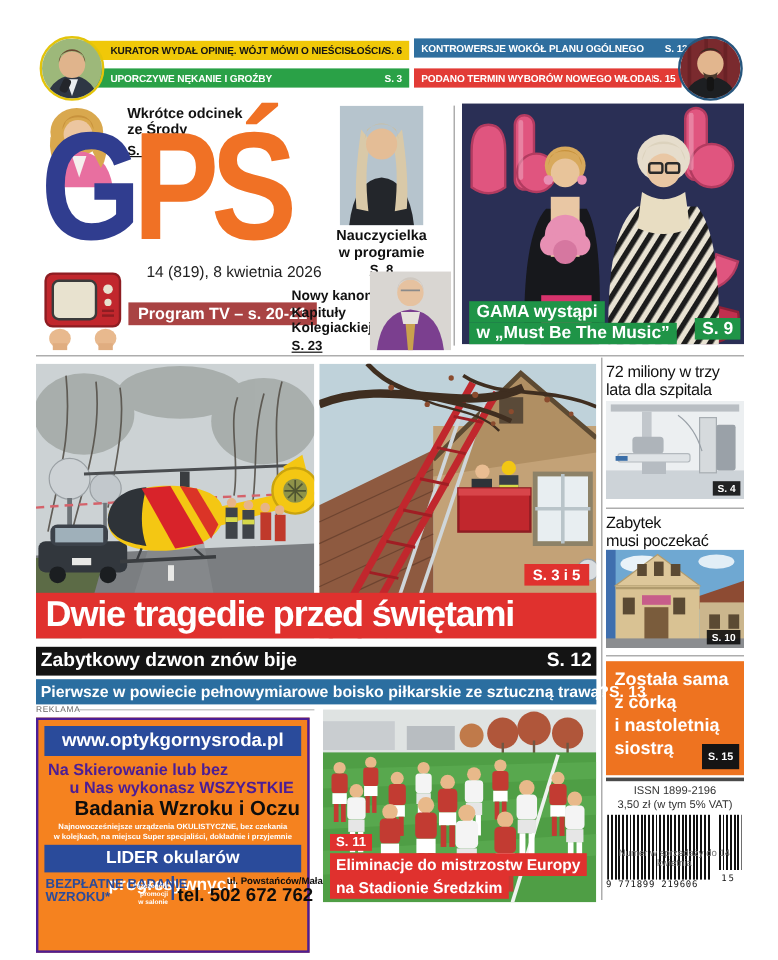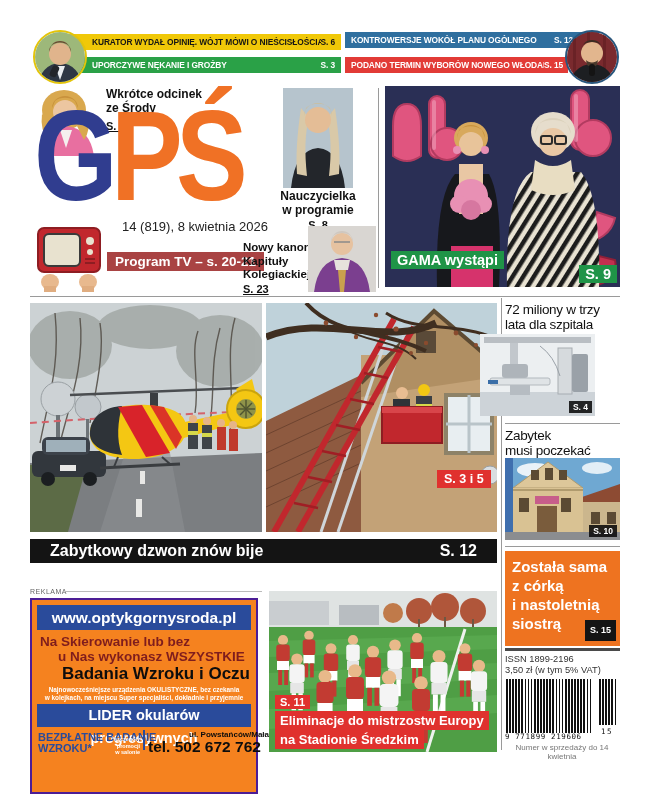--- a/index.html
+++ b/index.html
@@ -27,40 +27,40 @@
   .vline{position:absolute;width:1px;background:#9a9a9a;}
   
   .headline-band{position:absolute;left:30px;top:494px;width:467px;height:38px;background:var(--c-headline);
                  color:#fff;font-weight:bold;font-size:30px;letter-spacing:-1px;line-height:38px;padding-left:8px;
                  box-sizing:border-box;white-space:nowrap;}
   .tag-red{position:absolute;background:var(--c-tagred);color:#fff;font-weight:bold;font-size:12.5px;padding:2px 7px;}
   .ptag{position:absolute;right:3px;bottom:3px;background:rgba(10,10,10,.88);color:#fff;font-weight:bold;
         font-size:8.5px;padding:1px 4px;}
   
   .strip{position:absolute;left:30px;width:467px;display:flex;align-items:center;justify-content:space-between;
-         font-weight:bold;color:#fff;box-sizing:border-box;padding:0 20px;white-space:nowrap;}
+         font-weight:bold;color:#fff;box-sizing:border-box;padding:0 4px;white-space:nowrap;}
   .strip-black{top:539px;height:24px;background:var(--c-blackbar);font-size:16px;}
   .strip-blue{top:566px;height:21px;background:var(--c-barblue);font-size:13.2px;}
   
   .rc-title{position:absolute;left:505px;width:116px;font-weight:normal;font-size:13.5px;line-height:15px;letter-spacing:-0.3px;}
   .photo{position:absolute;overflow:hidden;}
   .photo svg{display:block;}
   .obox{position:absolute;left:505px;top:551px;width:115px;height:95px;background:var(--c-boxorange);
         color:#fff;font-weight:bold;font-size:15px;line-height:19px;padding:6px 0 0 7px;box-sizing:border-box;}
   .obox .btag{position:absolute;right:4px;bottom:5px;background:#141414;color:#fff;font-size:9px;padding:1px 5px;}
-  .issnline{position:absolute;left:505px;width:115px;text-align:left;font-size:9.3px;color:#333;}
+  .issnline{position:absolute;left:505px;width:115px;text-align:center;font-size:9.3px;color:#333;}
   .barcode{position:absolute;background:repeating-linear-gradient(90deg,#111 0 1.6px,#fff 1.6px 3.1px);}
   .bdig{position:absolute;font-family:"DejaVu Sans Mono",monospace;font-size:7.5px;letter-spacing:1.5px;color:#111;white-space:nowrap;}
   .note{position:absolute;left:500px;width:124px;text-align:center;font-size:8px;color:#777;}
   
   .reklama{position:absolute;left:30px;top:588px;font-size:7px;color:#666;letter-spacing:0.5px;}
   .adbox{position:absolute;left:30px;top:598px;width:228px;height:196px;background:var(--c-adorange);
          border:2px solid #4c1d95;box-sizing:border-box;}
   .adbar{position:absolute;left:5px;right:5px;background:var(--c-adblue);color:#fff;font-weight:bold;text-align:center;}
-  .adnavy{position:absolute;font-weight:bold;color:#7f1d1d;white-space:nowrap;}
+  .adnavy{position:absolute;font-weight:bold;color:#4c1d95;white-space:nowrap;}
   .adsmall{position:absolute;left:5px;right:5px;color:#fff;font-weight:bold;font-size:6.4px;text-align:center;white-space:nowrap;}
   
   .cap-red{display:inline-block;background:var(--c-tagred);color:#fff;font-weight:bold;font-size:13px;
            padding:1px 5px;white-space:nowrap;}
   .gcap{display:inline-block;background:var(--c-capgreen);color:#fff;font-weight:bold;font-size:14.5px;
         padding:1px 6px;white-space:nowrap;}
 </style>
 </head>
 <body>
 
@@ -223,20 +223,21 @@
       <path d="M122,201 Q120,104 146,86 L196,86 Q216,110 214,201 Z" fill="url(#zeb)"></path>
       <ellipse cx="168" cy="46" rx="22" ry="20" fill="#e6ddcc"></ellipse>
       <circle cx="168" cy="56" r="14" fill="#e9c7a4"></circle>
       <path d="M150,48 a18,16 0 0 1 36,0 l-4,-10 a18,11 0 0 0 -28,0 Z" fill="#dcd2bd"></path>
       <rect x="156" y="50" width="11" height="8" rx="2" fill="none" stroke="#2a2a2a" stroke-width="2"></rect>
       <rect x="170" y="50" width="11" height="8" rx="2" fill="none" stroke="#2a2a2a" stroke-width="2"></rect>
       <path d="M150,74 q18,12 36,0 l4,30 q-22,10 -44,0 Z" fill="#e8ddc2"></path>
     </svg>
     <div style="position:absolute;left:6px;top:165px;">
       <span class="gcap">GAMA wystąpi</span><br>
+      <span class="gcap">w „Must Be The Music”</span>
     </div>
     <div class="gcap" style="position:absolute;right:3px;bottom:4px;">S. 9</div>
   </div>
 
   <div class="hline" style="left:30px;top:296px;width:590px;"></div>
 
   <div class="photo" style="left:30px;top:303px;width:232px;height:229px;">
     <svg viewBox="0 0 232 229" width="232" height="229">
       <rect width="232" height="229" fill="#ccd2d4"></rect>
       <g fill="#9aa09c" opacity=".7">
@@ -362,28 +363,29 @@
         <circle cx="160" cy="40" r="2.2"></circle>
           <circle cx="190" cy="30" r="2.4"></circle>
           <circle cx="210" cy="42" r="2"></circle>
         <circle cx="110" cy="12" r="2.2"></circle>
           <circle cx="145" cy="50" r="2"></circle>
       </g>
     </svg>
   </div>
 
   <div class="tag-red" style="left:437px;top:470px;">S. 3 i 5</div>
+  <div class="headline-band">Dwie tragedie przed świętami</div>
 
   <div class="vline" style="left:501px;top:298px;height:452px;"></div>
 
   <div class="rc-title" style="top:302px;">
     <div>72 miliony w trzy</div>
     <div>lata dla szpitala</div>
   </div>
-  <div class="photo" style="left:480px;top:334px;width:115px;height:82px;">
+  <div class="photo" style="left:505px;top:334px;width:115px;height:82px;">
     <svg viewBox="0 0 115 82" width="115" height="82">
       <rect width="115" height="82" fill="#eceff1"></rect>
       <rect y="58" width="115" height="24" fill="#cdd3d8"></rect>
       <rect x="4" y="3" width="107" height="6" fill="#b9bec3"></rect>
       <rect x="30" y="9" width="8" height="26" fill="#c2c7cc"></rect>
       <rect x="22" y="30" width="26" height="14" rx="3" fill="#aeb4ba"></rect>
       <rect x="78" y="14" width="14" height="46" fill="#d6dadd" stroke="#a7adb2"></rect>
       <rect x="92" y="20" width="16" height="38" rx="2" fill="#9aa1a8"></rect>
       <rect x="10" y="44" width="60" height="7" rx="2" fill="#dfe3e6" stroke="#b3b9be"></rect>
       <rect x="30" y="51" width="20" height="10" fill="#b6bcc2"></rect>
@@ -432,25 +434,29 @@
     <div class="btag">S. 15</div>
   </div>
 
   <div class="abs" style="left:505px;top:648px;width:115px;height:3px;background:#4a4a4a;"></div>
   <div class="issnline" style="top:654px;">ISSN 1899-2196</div>
   <div class="issnline" style="top:665px;">3,50 zł (w tym 5% VAT)</div>
   <div class="barcode" style="left:506px;top:679px;width:86px;height:54px;"></div>
   <div class="barcode" style="left:599px;top:679px;width:19px;height:46px;"></div>
   <div class="bdig" style="left:505px;top:732px;letter-spacing:0.6px;">9 771899 219606</div>
   <div class="bdig" style="left:601px;top:727px;">15</div>
-  <div class="note" style="top:743px;">Numer w sprzedaży do 14 kwietnia</div>
+  <div class="note" style="top:706px;">Numer w sprzedaży do 14 kwietnia</div>
 
   <div class="strip strip-black">
     <span>Zabytkowy dzwon znów bije</span>
     <span>S. 12</span>
+  </div>
+  <div class="strip strip-blue">
+    <span>Pierwsze w powiecie pełnowymiarowe boisko piłkarskie ze sztuczną trawą?</span>
+    <span>S. 13</span>
   </div>
 
   <div class="reklama">REKLAMA</div>
   <div class="hline" style="left:66px;top:591px;width:196px;background:#bbb;"></div>
 
   <div class="adbox">
     <div class="adbar" style="top:5px;height:25px;line-height:25px;font-size:15.5px;">www.optykgornysroda.pl</div>
     <div class="adnavy" style="left:8px;top:34px;font-size:13.5px;">Na Skierowanie lub bez</div>
     <div class="adnavy" style="left:30px;top:64px;font-size:17px;color:#0d0d0d;">Badania Wzroku i Oczu</div>
     <div class="adnavy" style="left:26px;top:49px;font-size:13.5px;">u Nas wykonasz WSZYSTKIE</div>

